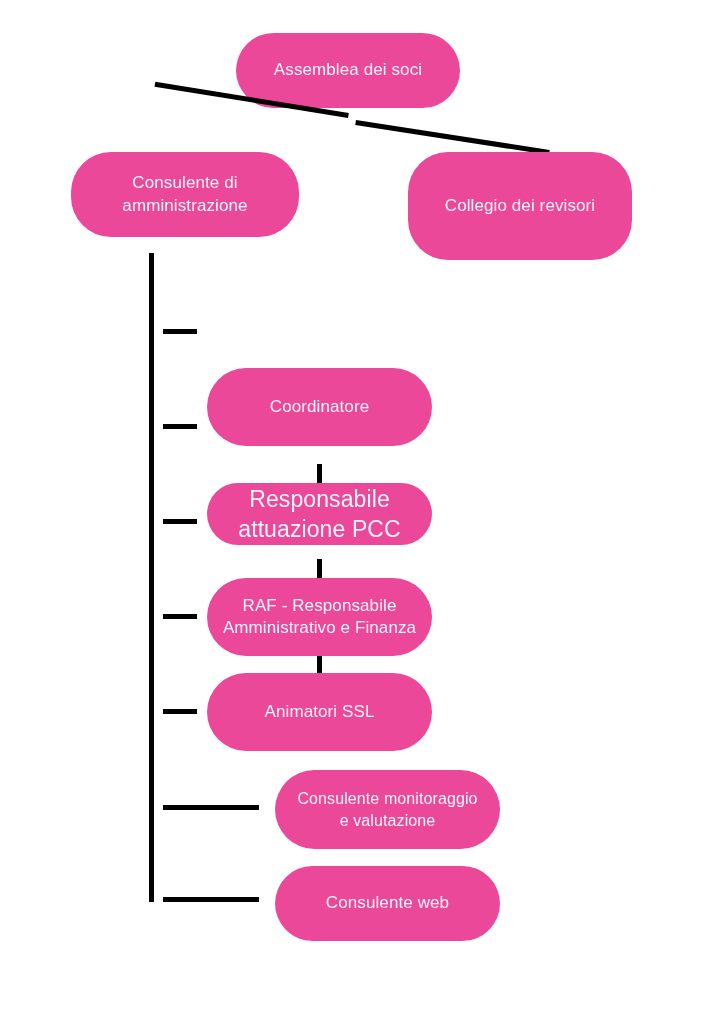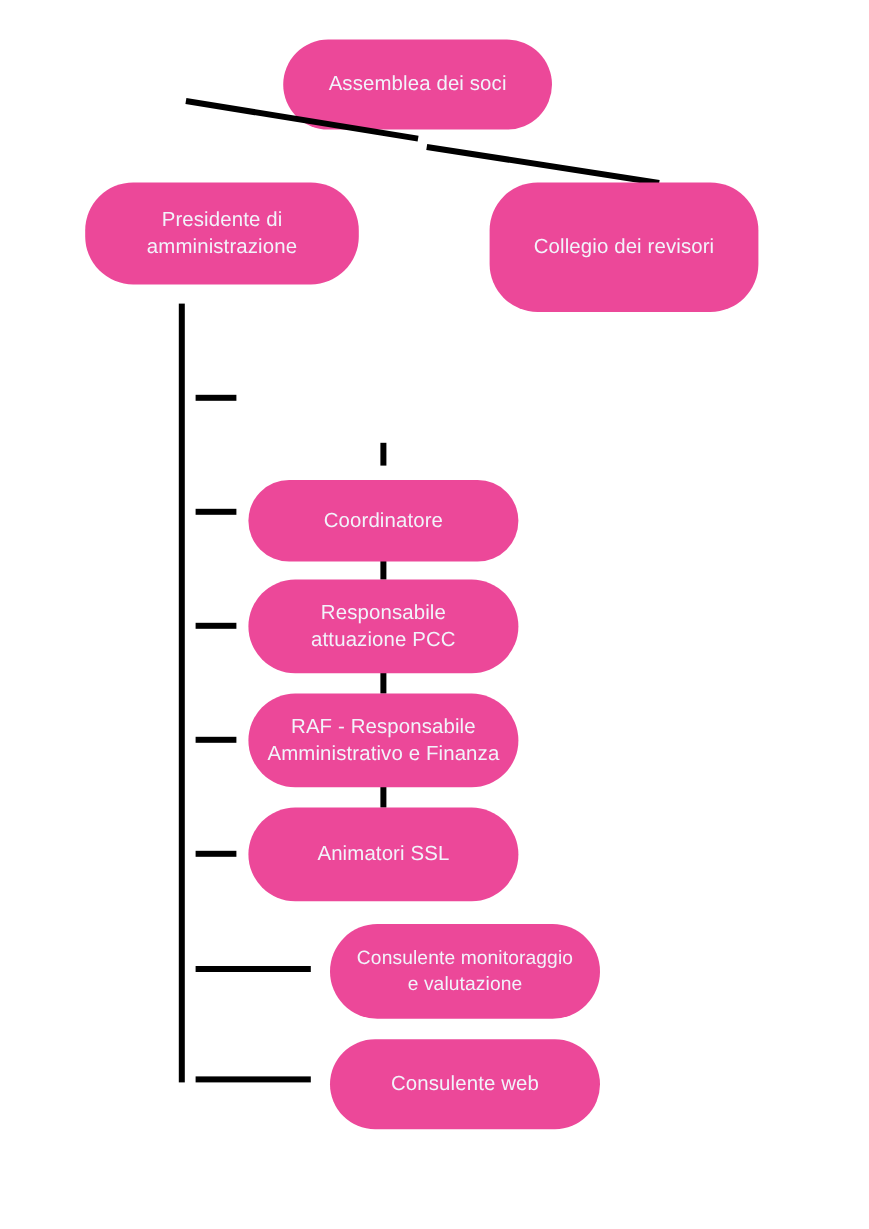--- a/index.html
+++ b/index.html
@@ -50,22 +50,22 @@
     border-top: 5px solid #000000;
     transform-origin: 0 0;
   }
 
   
   #node-assemblea   { left: 236px; top: 33px;  width: 224px; height: 75px;  font-size: 17px; }
   #node-consiglio   { left: 71px;  top: 152px; width: 228px; height: 85px;  font-size: 17px; }
   #node-collegio    { left: 408px; top: 152px; width: 224px; height: 108px;  font-size: 17px; }
 
   #node-presidente  { left: 207px; top: 292px; width: 225px; height: 78px;  font-size: 17px; }
-  #node-coordinatore{ left: 207px; top: 400px; width: 225px; height: 68px;  font-size: 17px; }
-  #node-pcc         { left: 207px; top: 483px; width: 225px; height: 78px;  font-size: 17px; text-align: center; }
+  #node-coordinatore{ left: 207px; top: 368px; width: 225px; height: 78px;  font-size: 17px; }
+  #node-pcc         { left: 207px; top: 483px; width: 225px; height: 62px;  font-size: 23px; text-align: center; }
   #node-raf         { left: 207px; top: 578px; width: 225px; height: 78px;  font-size: 17px; }
   #node-animatori   { left: 207px; top: 673px; width: 225px; height: 78px;  font-size: 17px; }
   #node-monitoraggio{ left: 275px; top: 770px; width: 225px; height: 79px;  font-size: 16px; }
   #node-web         { left: 275px; top: 866px; width: 225px; height: 75px;  font-size: 17px; }
 
   
   #branch-left  { left: 348px; top: 118px; width: 196px; transform: rotate(189.2deg); }
   #branch-right { left: 356px; top: 120px; width: 196px; transform: rotate(8.8deg); }
 
   
@@ -95,21 +95,21 @@
 <div id="org-chart">
 
   <div class="node" id="node-assemblea">
     <span class="node-label">Assemblea dei soci</span>
   </div>
 
   <div class="conn-diag" id="branch-left"></div>
   <div class="conn-diag" id="branch-right"></div>
 
   <div class="node" id="node-consiglio">
-    <span class="node-label">Presidente di
+    <span class="node-label">Consulente di
 amministrazione</span>
   </div>
   <div class="node" id="node-collegio">
     <span class="node-label">Collegio dei revisori</span>
   </div>
 
   <div class="conn conn-v" id="spine"></div>
 
   <div class="conn conn-h stub-short" id="stub-presidente"></div>
   <div class="conn conn-h stub-short" id="stub-coordinatore"></div>

